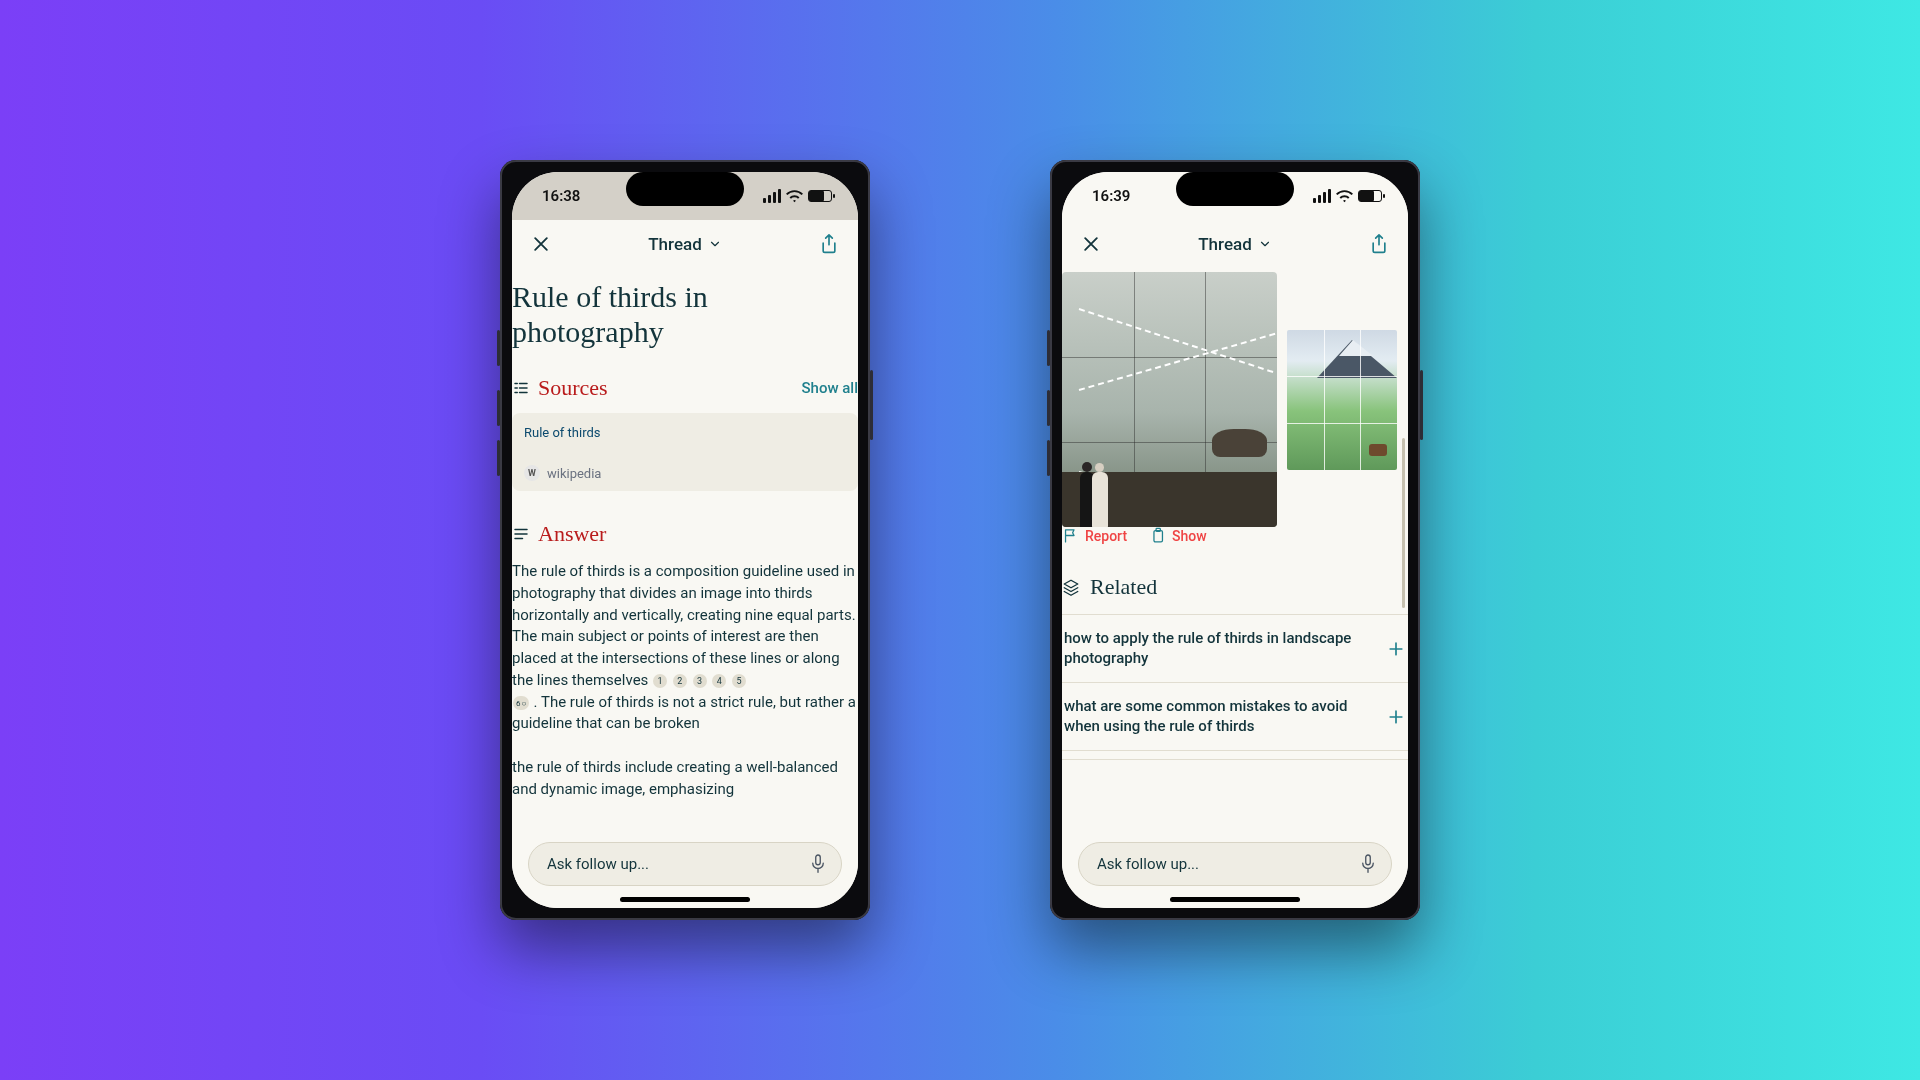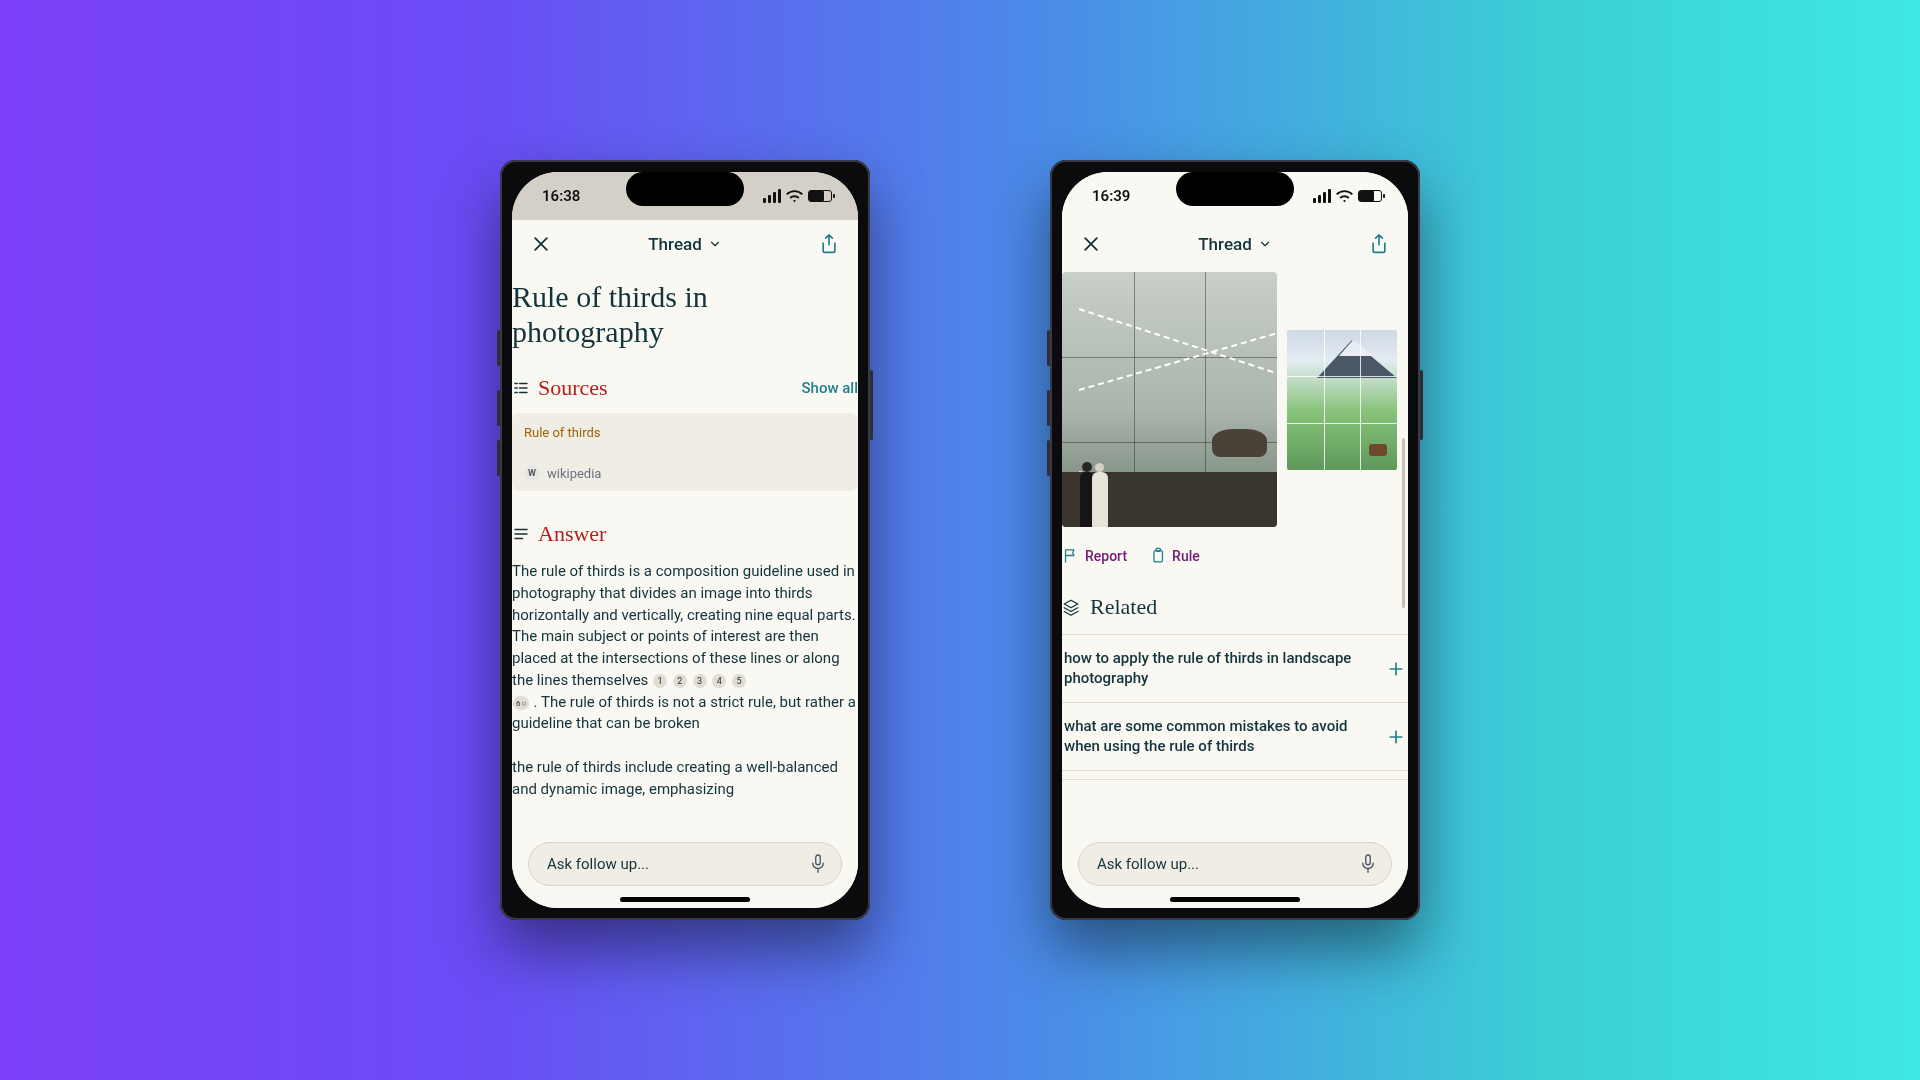--- a/index.html
+++ b/index.html
@@ -118,21 +118,21 @@
 
   .cards{ display:flex; gap:8px; margin-top:12px; }
   .card{
     flex:1;
     background:#efede4;
     border-radius:8px;
     padding:12px 12px 10px;
     min-height:78px;
     display:flex; flex-direction:column; justify-content:space-between;
   }
-  .card .ct{ font-size:13px; color:#a16207; line-height:1.25;}
+  .card .ct{ font-size:13px; color:#0c4a6e; line-height:1.25;}
   .card .src{ display:flex; align-items:center; gap:7px; font-size:13px; color:#6b7280;}
   .favicon{ width:16px;height:16px;border-radius:50%;display:flex;align-items:center;justify-content:center;font-size:9px;font-weight:700;}
   .fav-w{ background:#e6e6e6; color:#555;}
   .fav-a{ background:#fff; border:1px solid #e04e39;}
   .fav-a svg{width:10px;height:10px;}
 
   .answer-body{
     margin-top:14px;
     font-size:15px; line-height:1.45; color:#13343b;
   }
@@ -197,21 +197,21 @@
     position:relative;overflow:hidden;
   }
   .thumb .mtn{position:absolute;top:10px;left:30px;width:0;height:0;border-left:35px solid transparent;border-right:45px solid transparent;border-bottom:38px solid #4a5766;}
   .thumb .snow{position:absolute;top:10px;left:52px;width:0;height:0;border-left:14px solid transparent;border-right:20px solid transparent;border-bottom:16px solid #e8eef3;}
   .thumb .horse{position:absolute;bottom:14px;right:10px;width:18px;height:12px;background:#6e4a2d;border-radius:3px;}
   .thumb .grid-v{position:absolute;top:0;bottom:0;width:1px;background:rgba(255,255,255,0.8);}
   .thumb .grid-v.v1{left:33.3%;} .thumb .grid-v.v2{left:66.6%;}
   .thumb .grid-h{position:absolute;left:0;right:0;height:1px;background:rgba(255,255,255,0.8);}
   .thumb .grid-h.h1{top:33.3%;} .thumb .grid-h.h2{top:66.6%;}
 
-  .actions{ display:flex; gap:22px; margin-top:20px; color:#701a75; font-size:14px; font-weight:500;}
+  .actions{ display:flex; gap:22px; color:#ef4444; font-size:14px; font-weight:500;}
   .actions .act{display:flex;align-items:center;gap:6px;}
   .act svg{width:17px;height:17px;}
 
   .rel-head{
     display:flex;align-items:center;gap:10px;margin-top:30px;
     font-family: Georgia, serif; font-size:22px; color:#13343b;
   }
   .rel-list{ margin-top:14px;}
   .rel-item{
     display:flex;align-items:center;justify-content:space-between;gap:12px;
@@ -404,21 +404,21 @@
           <svg viewBox="0 0 24 24">
               <path d="M5 21V4h12l-2 4 2 4H5" stroke="#20808d" stroke-width="1.8" fill="none" stroke-linejoin="round" stroke-linecap="round"></path>
             </svg>
           <span>Report</span>
         </div>
         <div class="act">
           <svg viewBox="0 0 24 24">
               <rect x="7" y="5" width="12" height="16" rx="2" stroke="#20808d" stroke-width="1.8" fill="none"></rect>
               <rect x="10" y="2" width="6" height="4" rx="1" stroke="#20808d" stroke-width="1.8" fill="none"></rect>
             </svg>
-          <span>Rule</span>
+          <span>Show</span>
         </div>
       </div>
 
       <div class="rel-head">
         <svg class="sec-icon" viewBox="0 0 24 24">
             <path d="M12 3l9 5-9 5-9-5 9-5zM3 13l9 5 9-5M3 18l9 5 9-5" stroke="#13343b" stroke-width="1.8" fill="none" stroke-linejoin="round" stroke-linecap="round"></path>
           </svg>
         <span>Related</span>
       </div>
 

